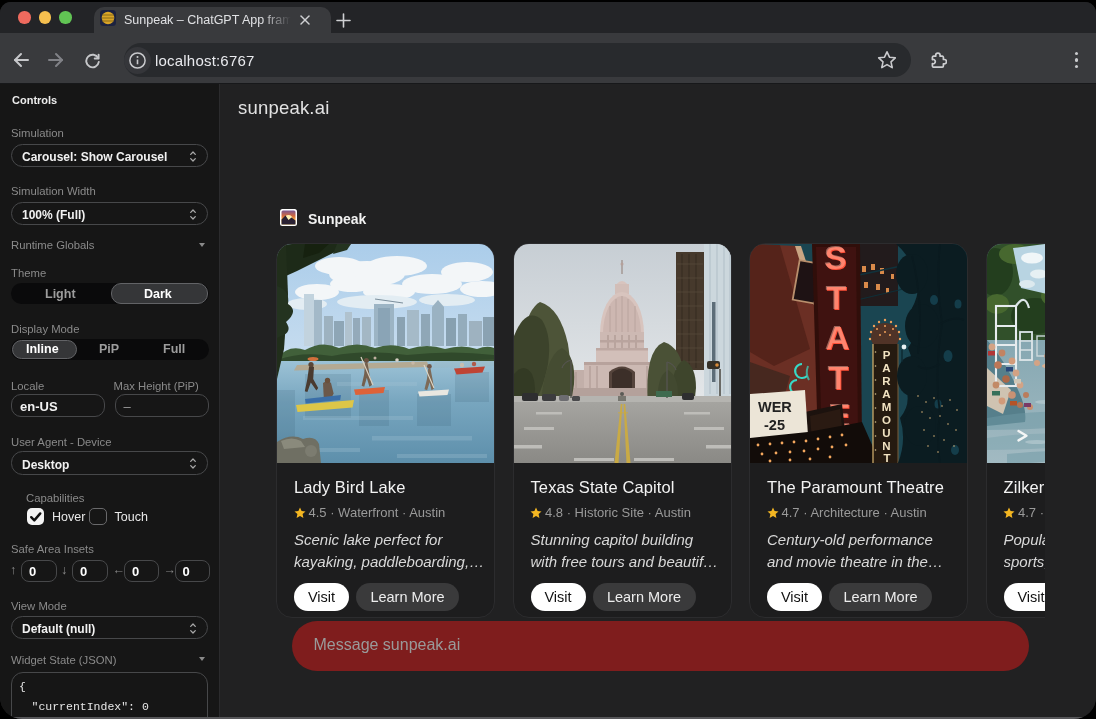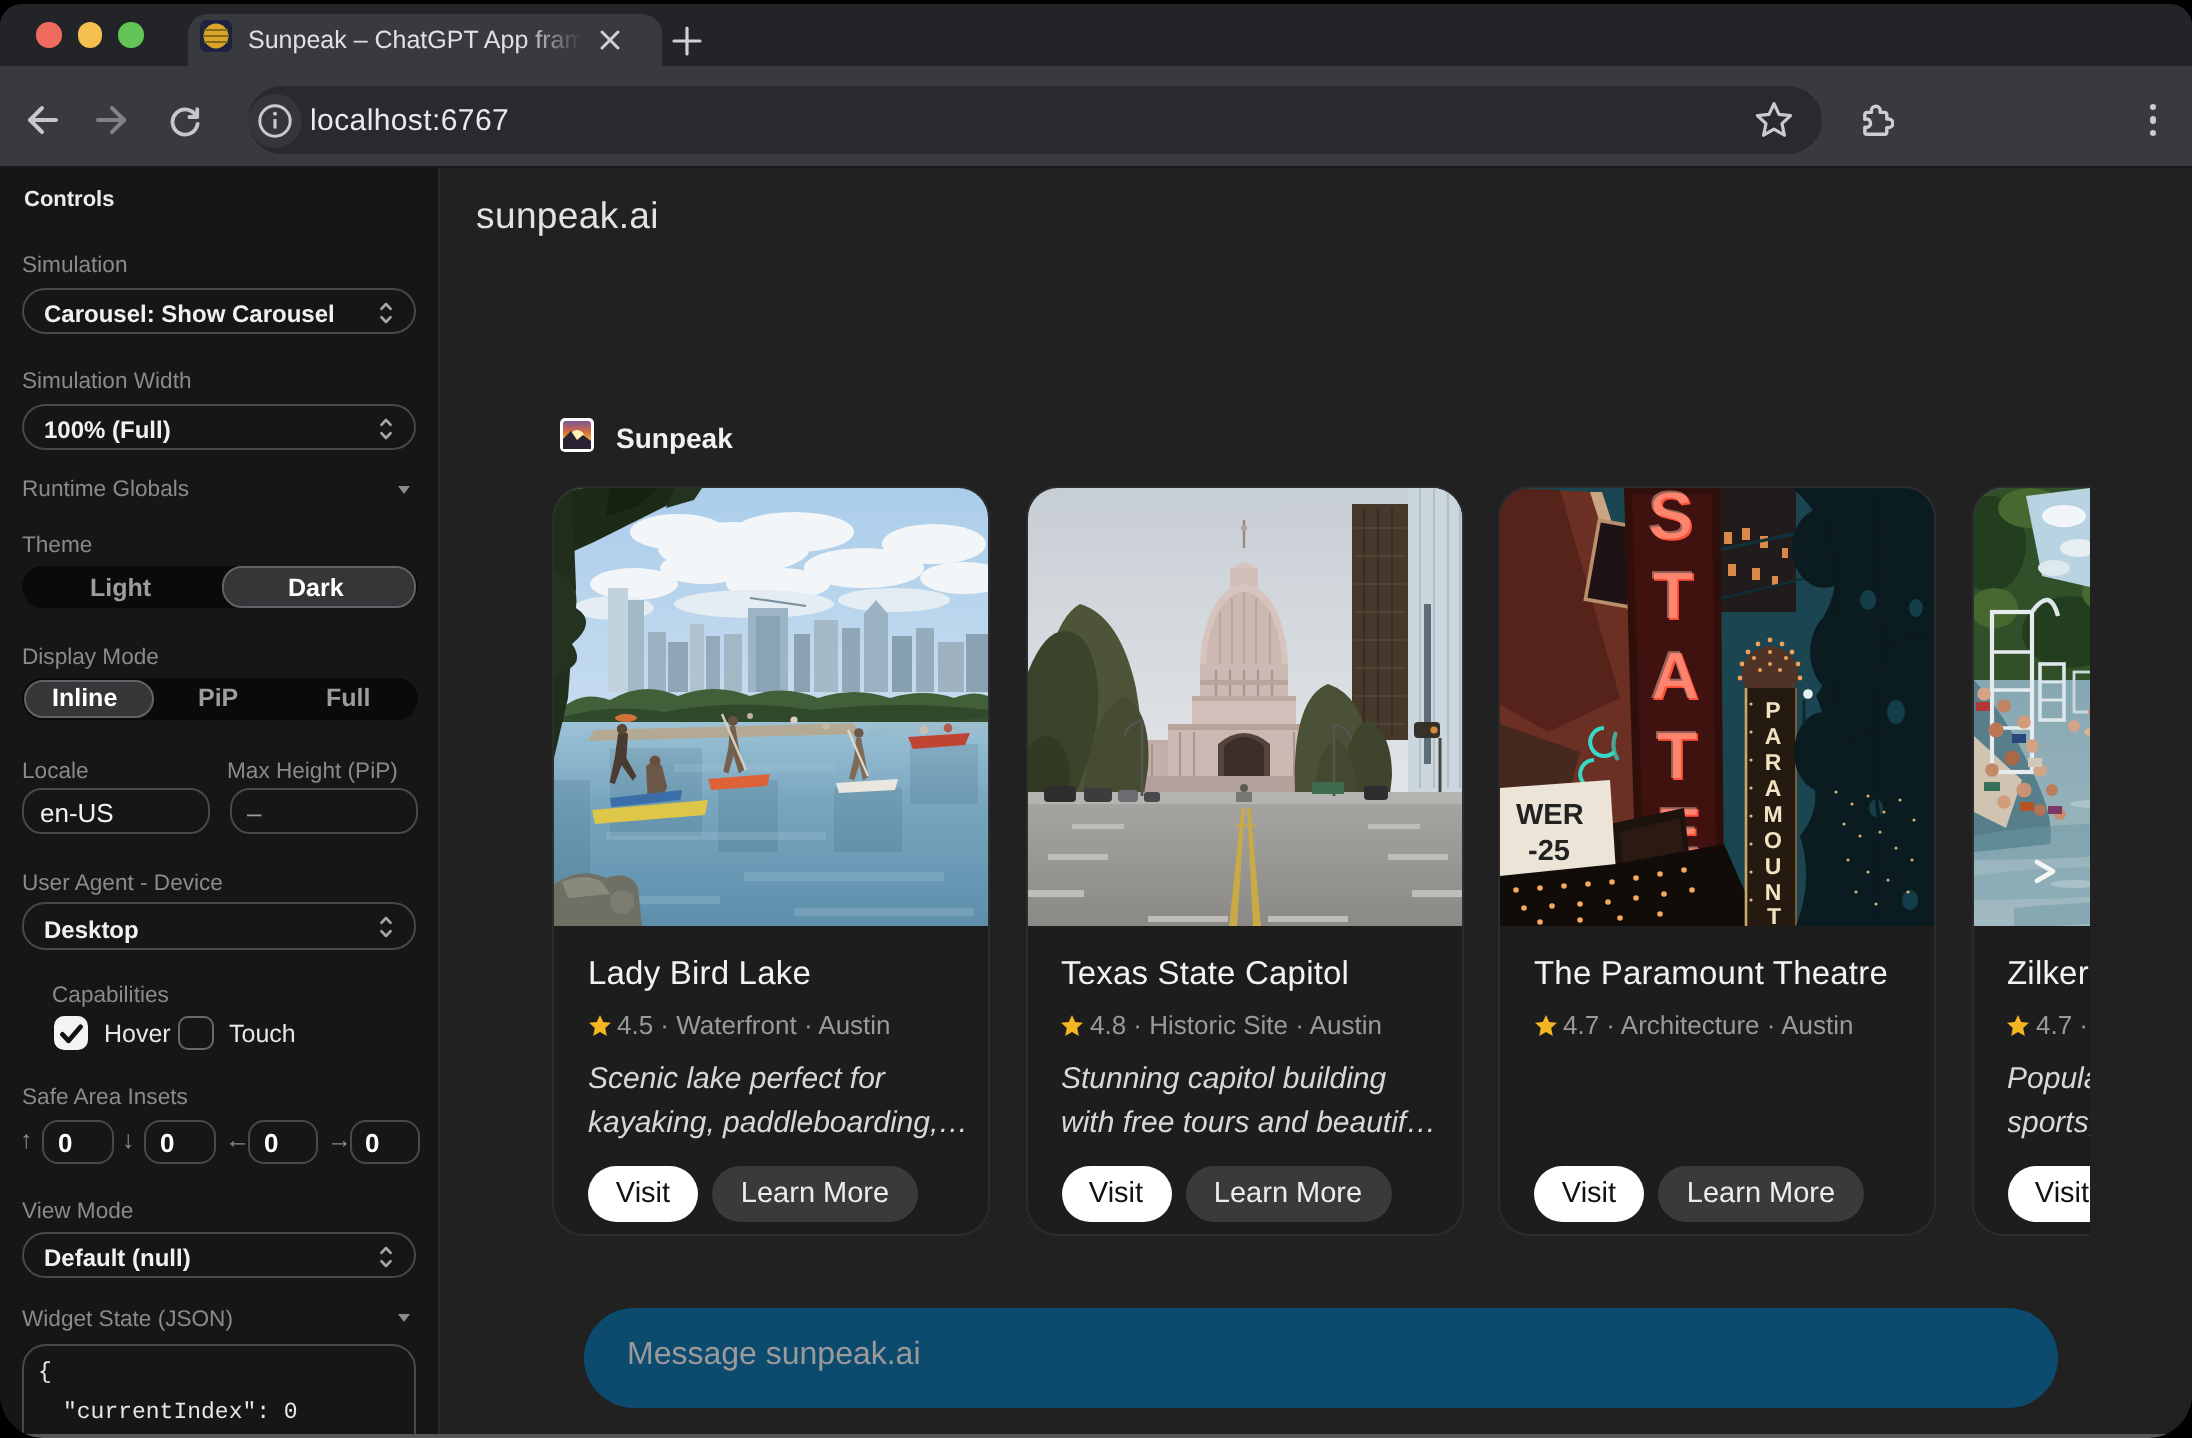--- a/index.html
+++ b/index.html
@@ -18,21 +18,21 @@
      -webkit-mask-image:linear-gradient(90deg,#000 80%,transparent 97%); }
   #urlbar { position:absolute; left:124px; top:43px; width:787px; height:34px; border-radius:17px; background:#282a2d; }
   #urltext { position:absolute; left:155px; top:52px; font-size:15px; letter-spacing:.2px; color:#e9eaee; }
   
   #sidebar { position:absolute; left:0; top:84px; width:220px; height:635px; background:#161616; border-right:1px solid #2b2b2d; }
   .lbl { position:absolute; left:11px; font-size:11.3px; color:#8a8a8a; }
   .sel { position:absolute; left:11px; width:197px; height:23px; border:1px solid #47484a; border-radius:11.5px; }
   .updn2 { position:absolute; right:10px; top:5px; }
   .sel span { position:absolute; left:10px; top:5px; font-size:12px; font-weight:bold; color:#f1f1f1; }
   .inp { position:absolute; height:23.5px; border:1px solid #47484a; border-radius:10px; }
-  .inp span { position:absolute; left:8px; top:4.5px; font-size:13px; font-weight:normal; color:#f2f2f2; }
+  .inp span { position:absolute; left:8px; top:4.5px; font-size:13px; font-weight:bold; color:#f2f2f2; }
   .seg { position:absolute; left:11px; width:198px; height:21px; background:#0a0a0b; border-radius:10.5px; }
   .segact { position:absolute; background:#353638; border:1px solid #626366; border-radius:10px; }
   .segtxt { position:absolute; font-size:12.5px; font-weight:bold; color:#9d9d9d; }
   .caret { position:absolute; width:0; height:0; border-left:3.5px solid transparent; border-right:3.5px solid transparent; border-top:4.5px solid #8a8a8a; }
   .num { position:absolute; top:559.5px; height:22px; border:1px solid #47484a; border-radius:8px; }
   .num span { position:absolute; left:7px; top:3px; font-size:13px; font-weight:bold; color:#fff; }
   .arr { position:absolute; font-size:12.5px; color:#8a8a8a; }
   
   #main { position:absolute; left:221px; top:84px; width:875px; height:635px; background:#212122; }
   #h1 { position:absolute; left:238px; top:97px; font-size:18.5px; color:#e2e2e2; letter-spacing:.2px; }
@@ -46,21 +46,21 @@
   .card .photo { position:absolute; left:0; top:0; width:217px; height:219px; border-radius:15px 15px 0 0; overflow:hidden; }
   .card .title { position:absolute; left:17px; top:233.5px; font-size:16.5px; font-weight:500; color:#f3f3f3; white-space:nowrap; letter-spacing:.1px;}
   .card .rate { position:absolute; left:16.5px; top:261px; font-size:13px; color:#9a9a9a; white-space:nowrap; }
   .card .rate svg { vertical-align:-2px; margin-right:3px; }
   .card .desc { position:absolute; left:17px; top:285px; width:220px; white-space:nowrap; overflow:hidden; font-size:15px; line-height:22.4px; color:#d8d8d8;font-style:italic; }
   .card .btns { position:absolute; left:17px; top:338.5px; height:28px; white-space:nowrap; }
   .bv, .bl { display:inline-block; height:28px; border-radius:14px; font-size:14.5px; font-weight:500; line-height:28px; text-align:center; }
   .bv { width:55px; background:#fff; color:#111; }
   .bl { width:103px; background:#3a3a3b; color:#ededed; margin-left:7px; }
   
-  #composer { position:absolute; left:292px; top:654px; width:737px; height:50px; border-radius:25px; background:#0c4a6e; }
+  #composer { position:absolute; left:292px; top:621px; width:737px; height:50px; border-radius:25px; background:#7f1d1d; }
   #composer span { position:absolute; left:21.5px; top:15px; font-size:16px; color:#9a9a9a; }
   #bottomline { position:absolute; left:0; top:717px; width:1096px; height:2.5px; background:#57575a; }
   .mono { font-family:"Liberation Mono", monospace; }
 </style>
 </head>
 <body>
 <div id="win">
   <div id="page">
     
     <div id="titlebar"></div>
@@ -623,20 +623,21 @@
                 <circle cx="194" cy="196" r="0.8"></circle>
                 <circle cx="204" cy="202" r="0.8"></circle>
                 <circle cx="178" cy="202" r="0.8"></circle>
                 <circle cx="188" cy="208" r="0.8"></circle>
 </g>
 </svg></div>
         <div class="title">The Paramount Theatre</div>
         <div class="rate"><svg width="12" height="12" viewBox="0 0 12 12">
               <path d="M6 0.5 L7.6 4 L11.5 4.4 L8.6 7 L9.4 11 L6 9 L2.6 11 L3.4 7 L0.5 4.4 L4.4 4 Z" fill="#f3b622"></path>
             </svg>4.7 · Architecture · Austin</div>
+        <div class="desc">Century-old performance<br>and movie theatre in the…</div>
         <div class="btns"><span class="bv">Visit</span><span class="bl">Learn More</span></div>
       </div>
       <div class="card" style="left:709.5px">
         <div class="photo" id="ph4"><svg width="217" height="219" viewBox="0 0 217 219">
 <defs>
 <linearGradient id="wa4" x1="0" y1="0" x2="0" y2="1">
  <stop offset="0" stop-color="#6f99a5"></stop>
                   <stop offset="1" stop-color="#a2bac2"></stop>
 </linearGradient>
 </defs>

